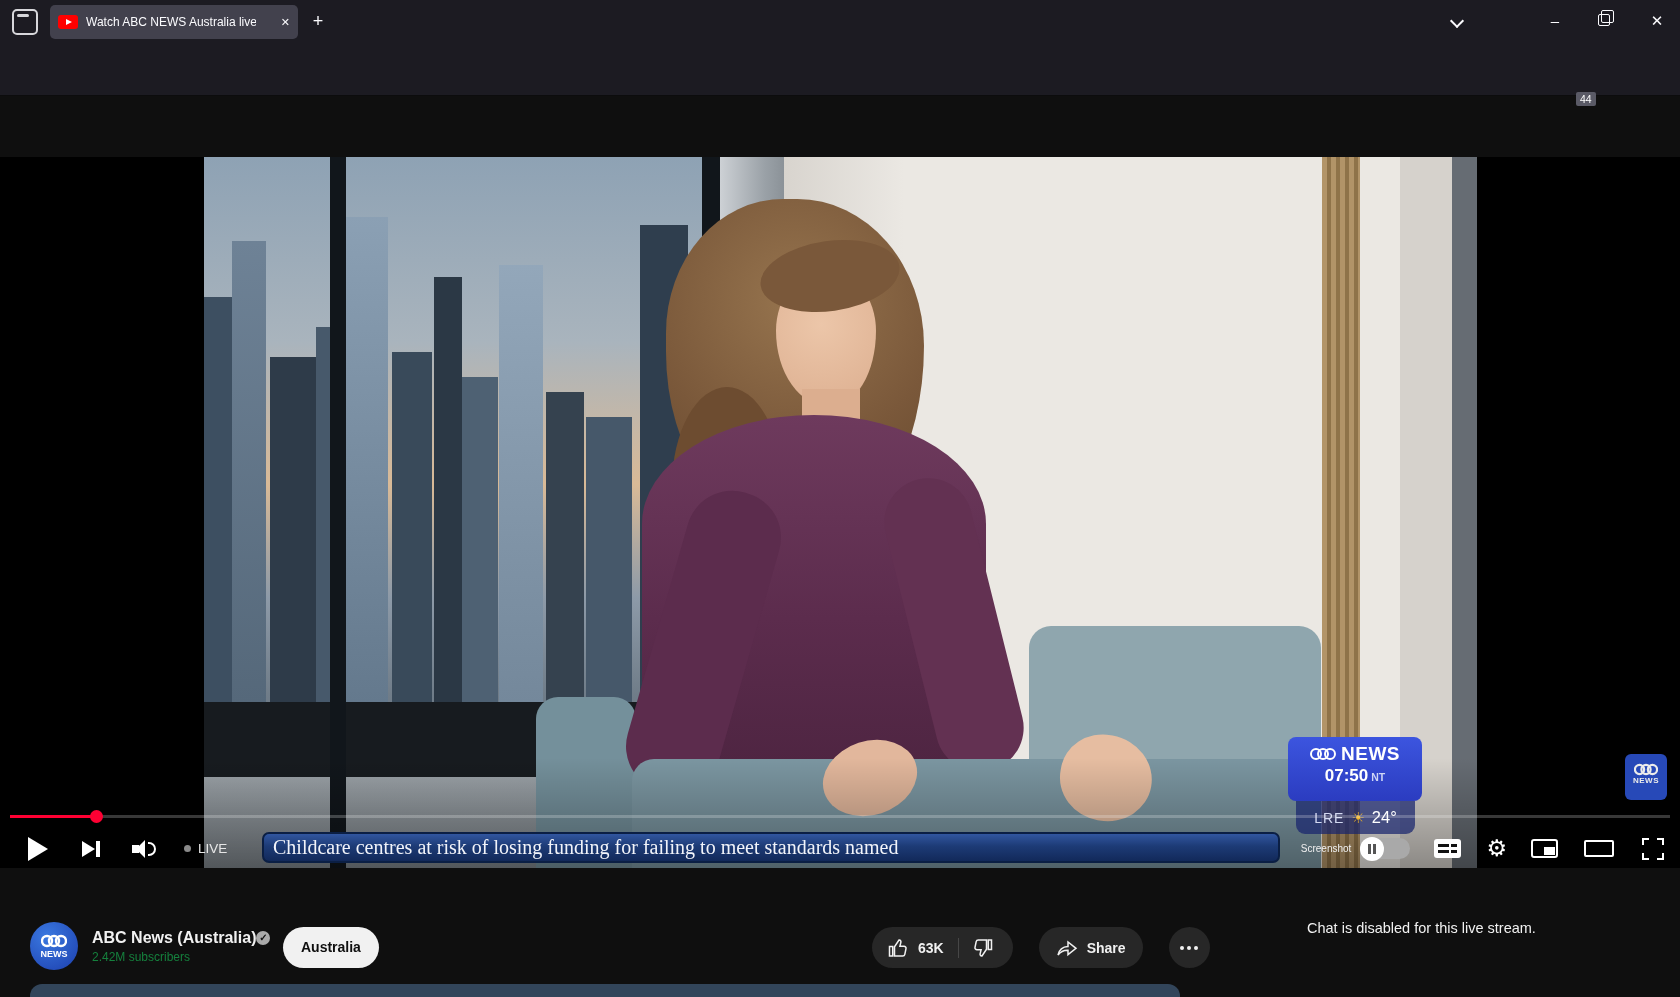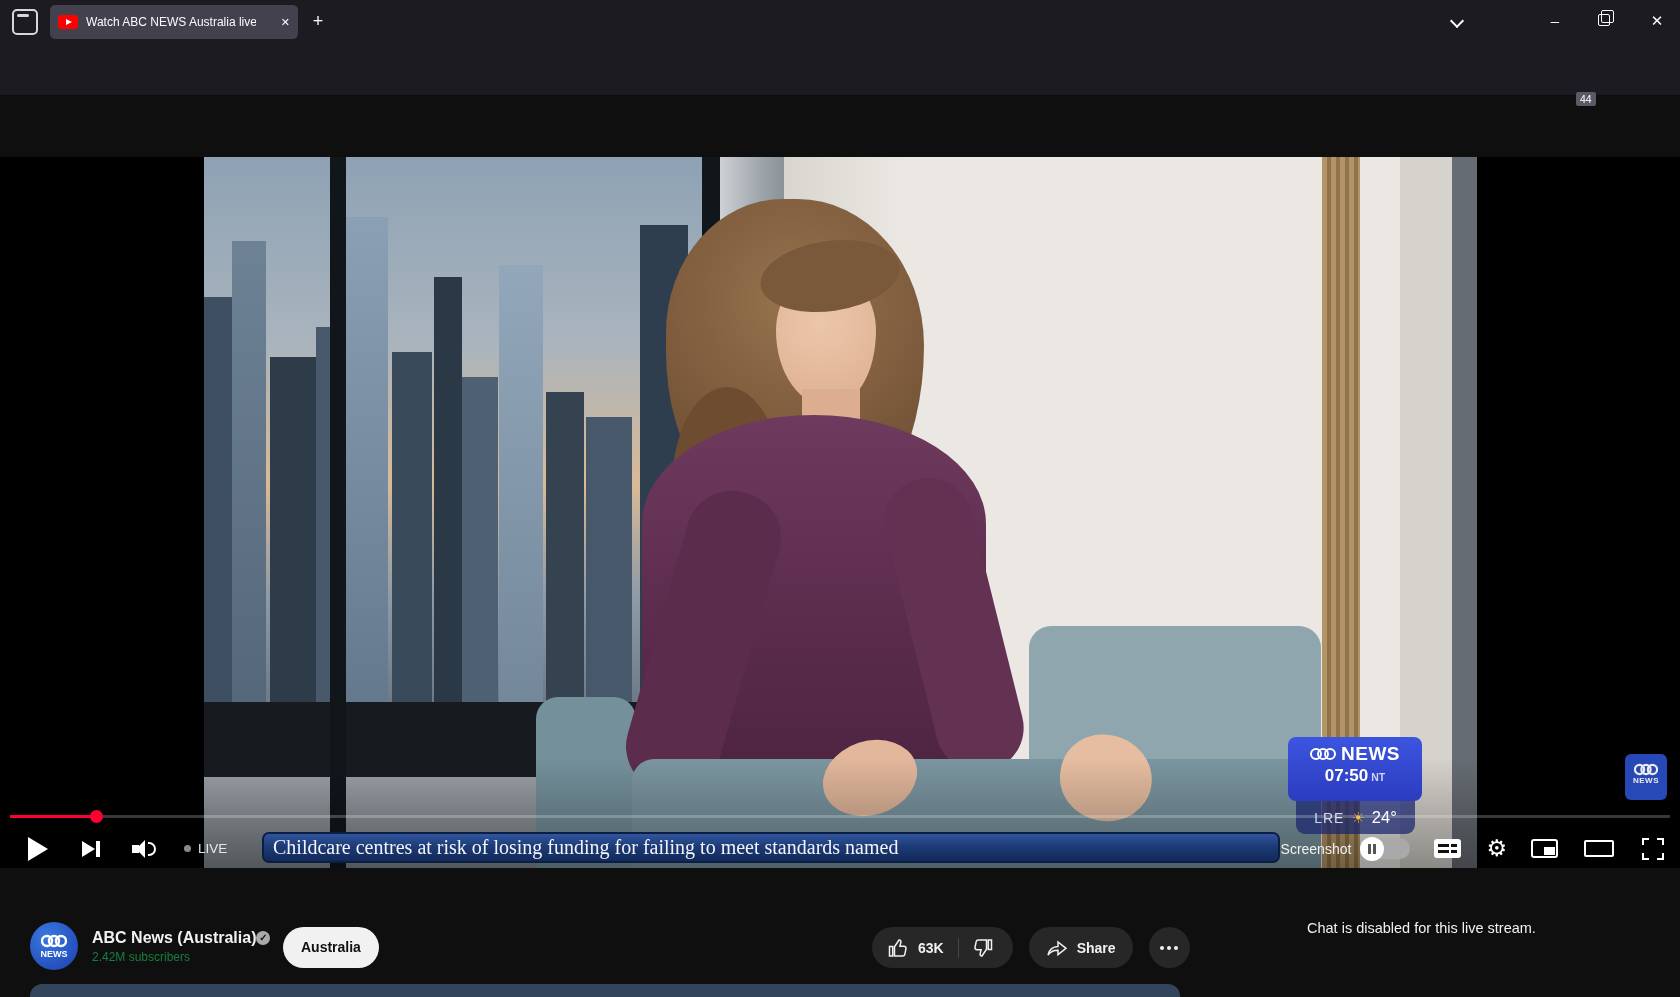--- a/index.html
+++ b/index.html
@@ -121,21 +121,21 @@
   .nextico { margin-left:34px; position:relative; width:20px; height:20px; }
   .nextico::before { content:""; position:absolute; left:0; top:2px; border-left:13px solid #fff; border-top:8px solid transparent; border-bottom:8px solid transparent; }
   .nextico::after { content:""; position:absolute; left:14px; top:2px; width:3.5px; height:16px; background:#fff; }
   .volico { margin-left:30px; position:relative; width:26px; height:20px; }
   .volico::before { content:""; position:absolute; left:0; top:6px; width:7px; height:8px; background:#fff; }
   .volico::after { content:""; position:absolute; left:4px; top:1px; border-right:9px solid #fff; border-top:9px solid transparent; border-bottom:9px solid transparent; }
   .volwave { position:absolute; left:16px; top:3px; width:8px; height:14px; border:2.5px solid #fff; border-left:none; border-radius:0 14px 14px 0; }
   .liveblk { margin-left:26px; display:flex; align-items:center; gap:7px; color:#e6e6e6; font-size:13.5px; }
   .livedot { width:7px; height:7px; border-radius:50%; background:#8a8a8a; }
   .rightctl { position:absolute; right:16px; top:0; height:39px; display:flex; align-items:center; gap:0; }
-  .shotlabel { color:#f0f0f0; font-size:14px; margin-right:9px; }
+  .shotlabel { color:#f0f0f0; font-size:10px; margin-right:9px; }
   .toggle { width:50px; height:21px; border-radius:11px; background:#a9a9a9; position:relative; margin-right:24px; }
   .knob { position:absolute; left:0px; top:-1.5px; width:24px; height:24px; border-radius:50%; background:#fff; }
   .knob::before { content:""; position:absolute; left:8px; top:7px; width:2.5px; height:10px; background:#555; box-shadow:5px 0 0 #555; }
   .ccico { width:27px; height:19px; background:#fff; border-radius:3px; position:relative; margin-right:25px; }
   .ccico::before { content:""; position:absolute; left:4px; top:5px; width:11px; height:2.5px; background:#111; box-shadow:0 6px 0 #111; }
   .ccico::after { content:""; position:absolute; left:17px; top:5px; width:6px; height:2.5px; background:#111; box-shadow:0 6px 0 #111; }
   .gearico { color:#fff; font-size:23px; margin-right:24px; line-height:1; }
   .miniico { width:27px; height:19px; border:2.5px solid #fff; border-radius:3px; position:relative; margin-right:26px; }
   .miniico::after { content:""; position:absolute; right:1px; bottom:1px; width:11px; height:8px; background:#fff; }
   .theaterico { width:30px; height:17px; border:2.5px solid #fff; border-radius:2px; margin-right:28px; }
@@ -149,21 +149,21 @@
   
   .vtitle { position:absolute; left:30px; top:884px; color:#f1f1f1; font-size:20px; font-weight:bold; }
   .chrow { position:absolute; left:30px; top:922px; display:flex; align-items:center; }
   .chavatar { width:48px; height:48px; border-radius:50%; background:radial-gradient(circle at 35% 30%,#3a78e0,#1c3fae); text-align:center; color:#fff; position:relative; }
   .chavatar .wword { font-size:9px; font-weight:bold; }
   .chmeta { margin-left:14px; }
   .chname { color:#f1f1f1; font-size:16px; font-weight:bold; display:flex; align-items:center; gap:0; }
   .verif { width:14px; height:14px; border-radius:50%; background:#aaa; color:#0f0f0f; font-size:10px; line-height:14px; text-align:center; font-weight:bold; }
   .subs { color:#15803d; font-size:12px; margin-top:3px; }
   .subscribe { position:absolute; left:283px; top:927px; height:41px; padding:0 18px; background:#f1f1f1; color:#0f0f0f; border-radius:21px; font-size:14px; font-weight:bold; line-height:41px; }
-  .actions { position:absolute; left:872px; top:927px; display:flex; align-items:center; gap:16px; }
+  .actions { position:absolute; left:872px; top:927px; display:flex; align-items:center; gap:26px; }
   .pill { height:41px; background:#272727; border-radius:21px; display:flex; align-items:center; color:#f1f1f1; font-size:14px; font-weight:bold; }
   .likepill { padding:0 4px 0 16px; }
   .likeseg { display:flex; align-items:center; gap:10px; padding-right:14px; border-right:1px solid #474747; }
   .dislikeseg { padding:0 16px 0 14px; }
   .sharepill { padding:12px 17px; gap:9px; }
   .morebtn { width:41px; height:41px; border-radius:50%; background:#272727; display:flex; align-items:center; justify-content:center; gap:3px; }
   .morebtn i { width:4px; height:4px; border-radius:50%; background:#f1f1f1; }
   .chatnote { position:absolute; left:1307px; top:920px; color:#f1f1f1; font-size:14.5px; }
   .descbox { position:absolute; left:30px; top:984px; width:1150px; height:13px; background:#32455a; border-radius:12px 12px 0 0; }
 

